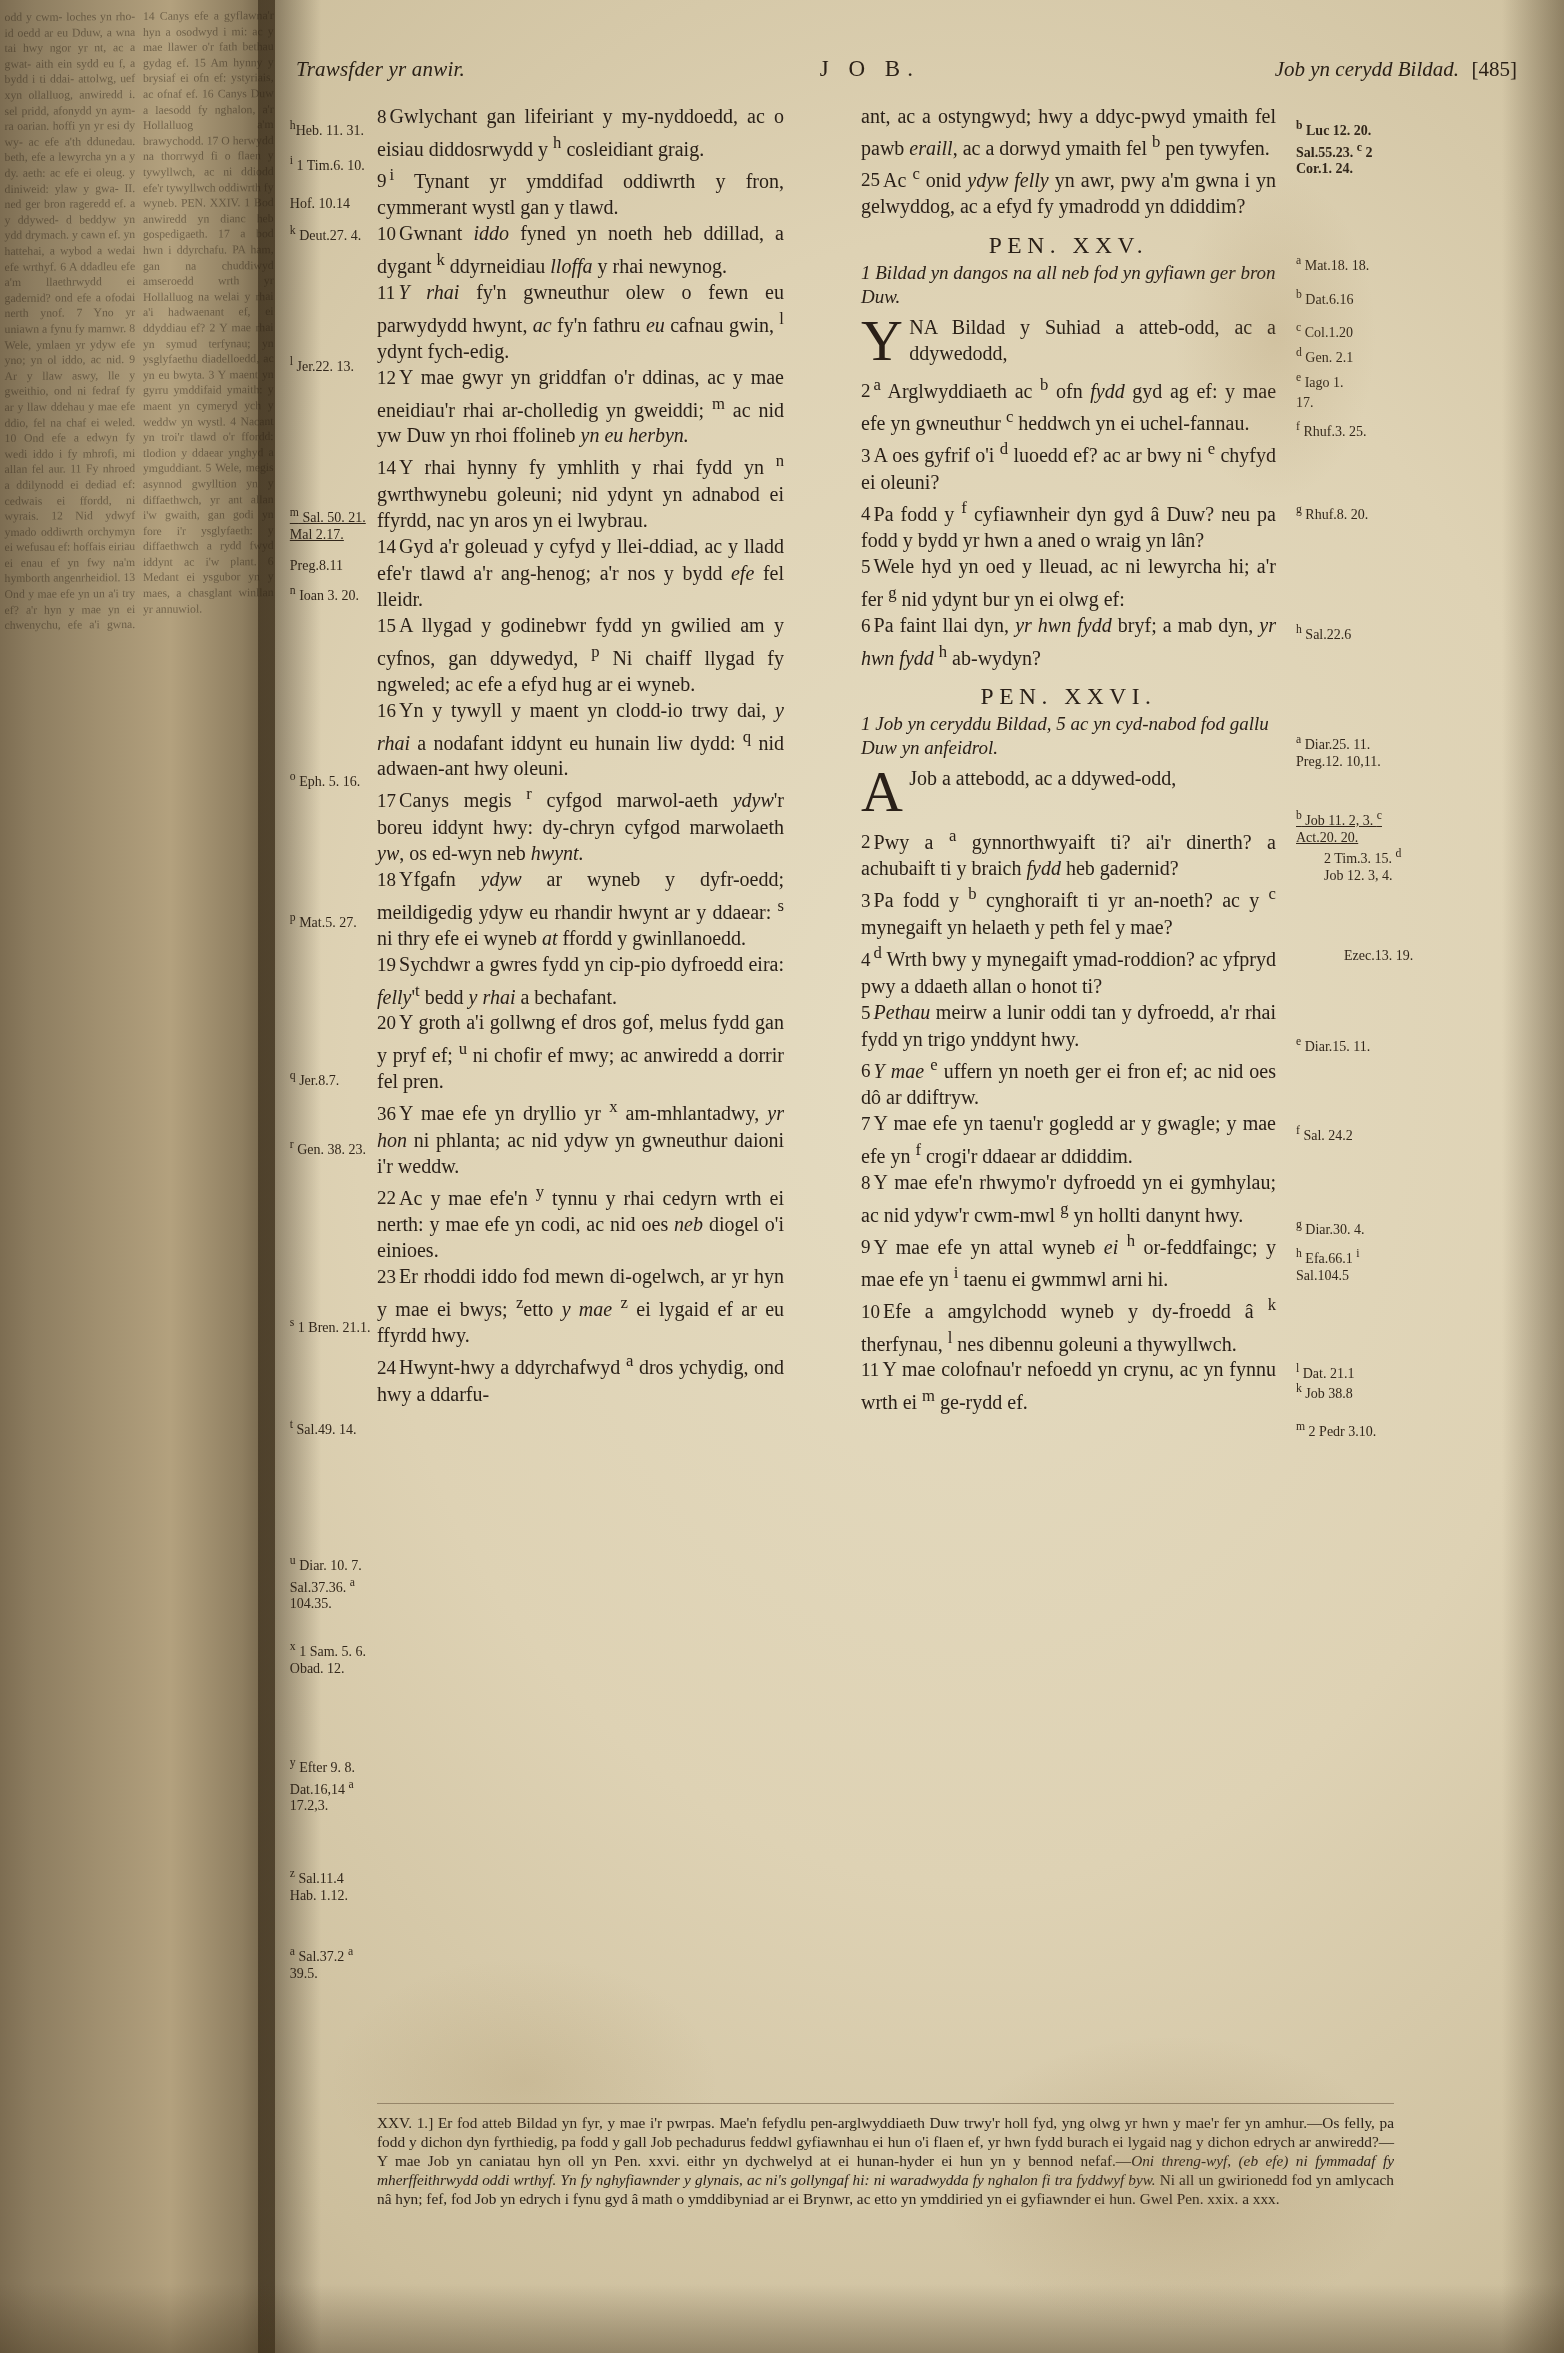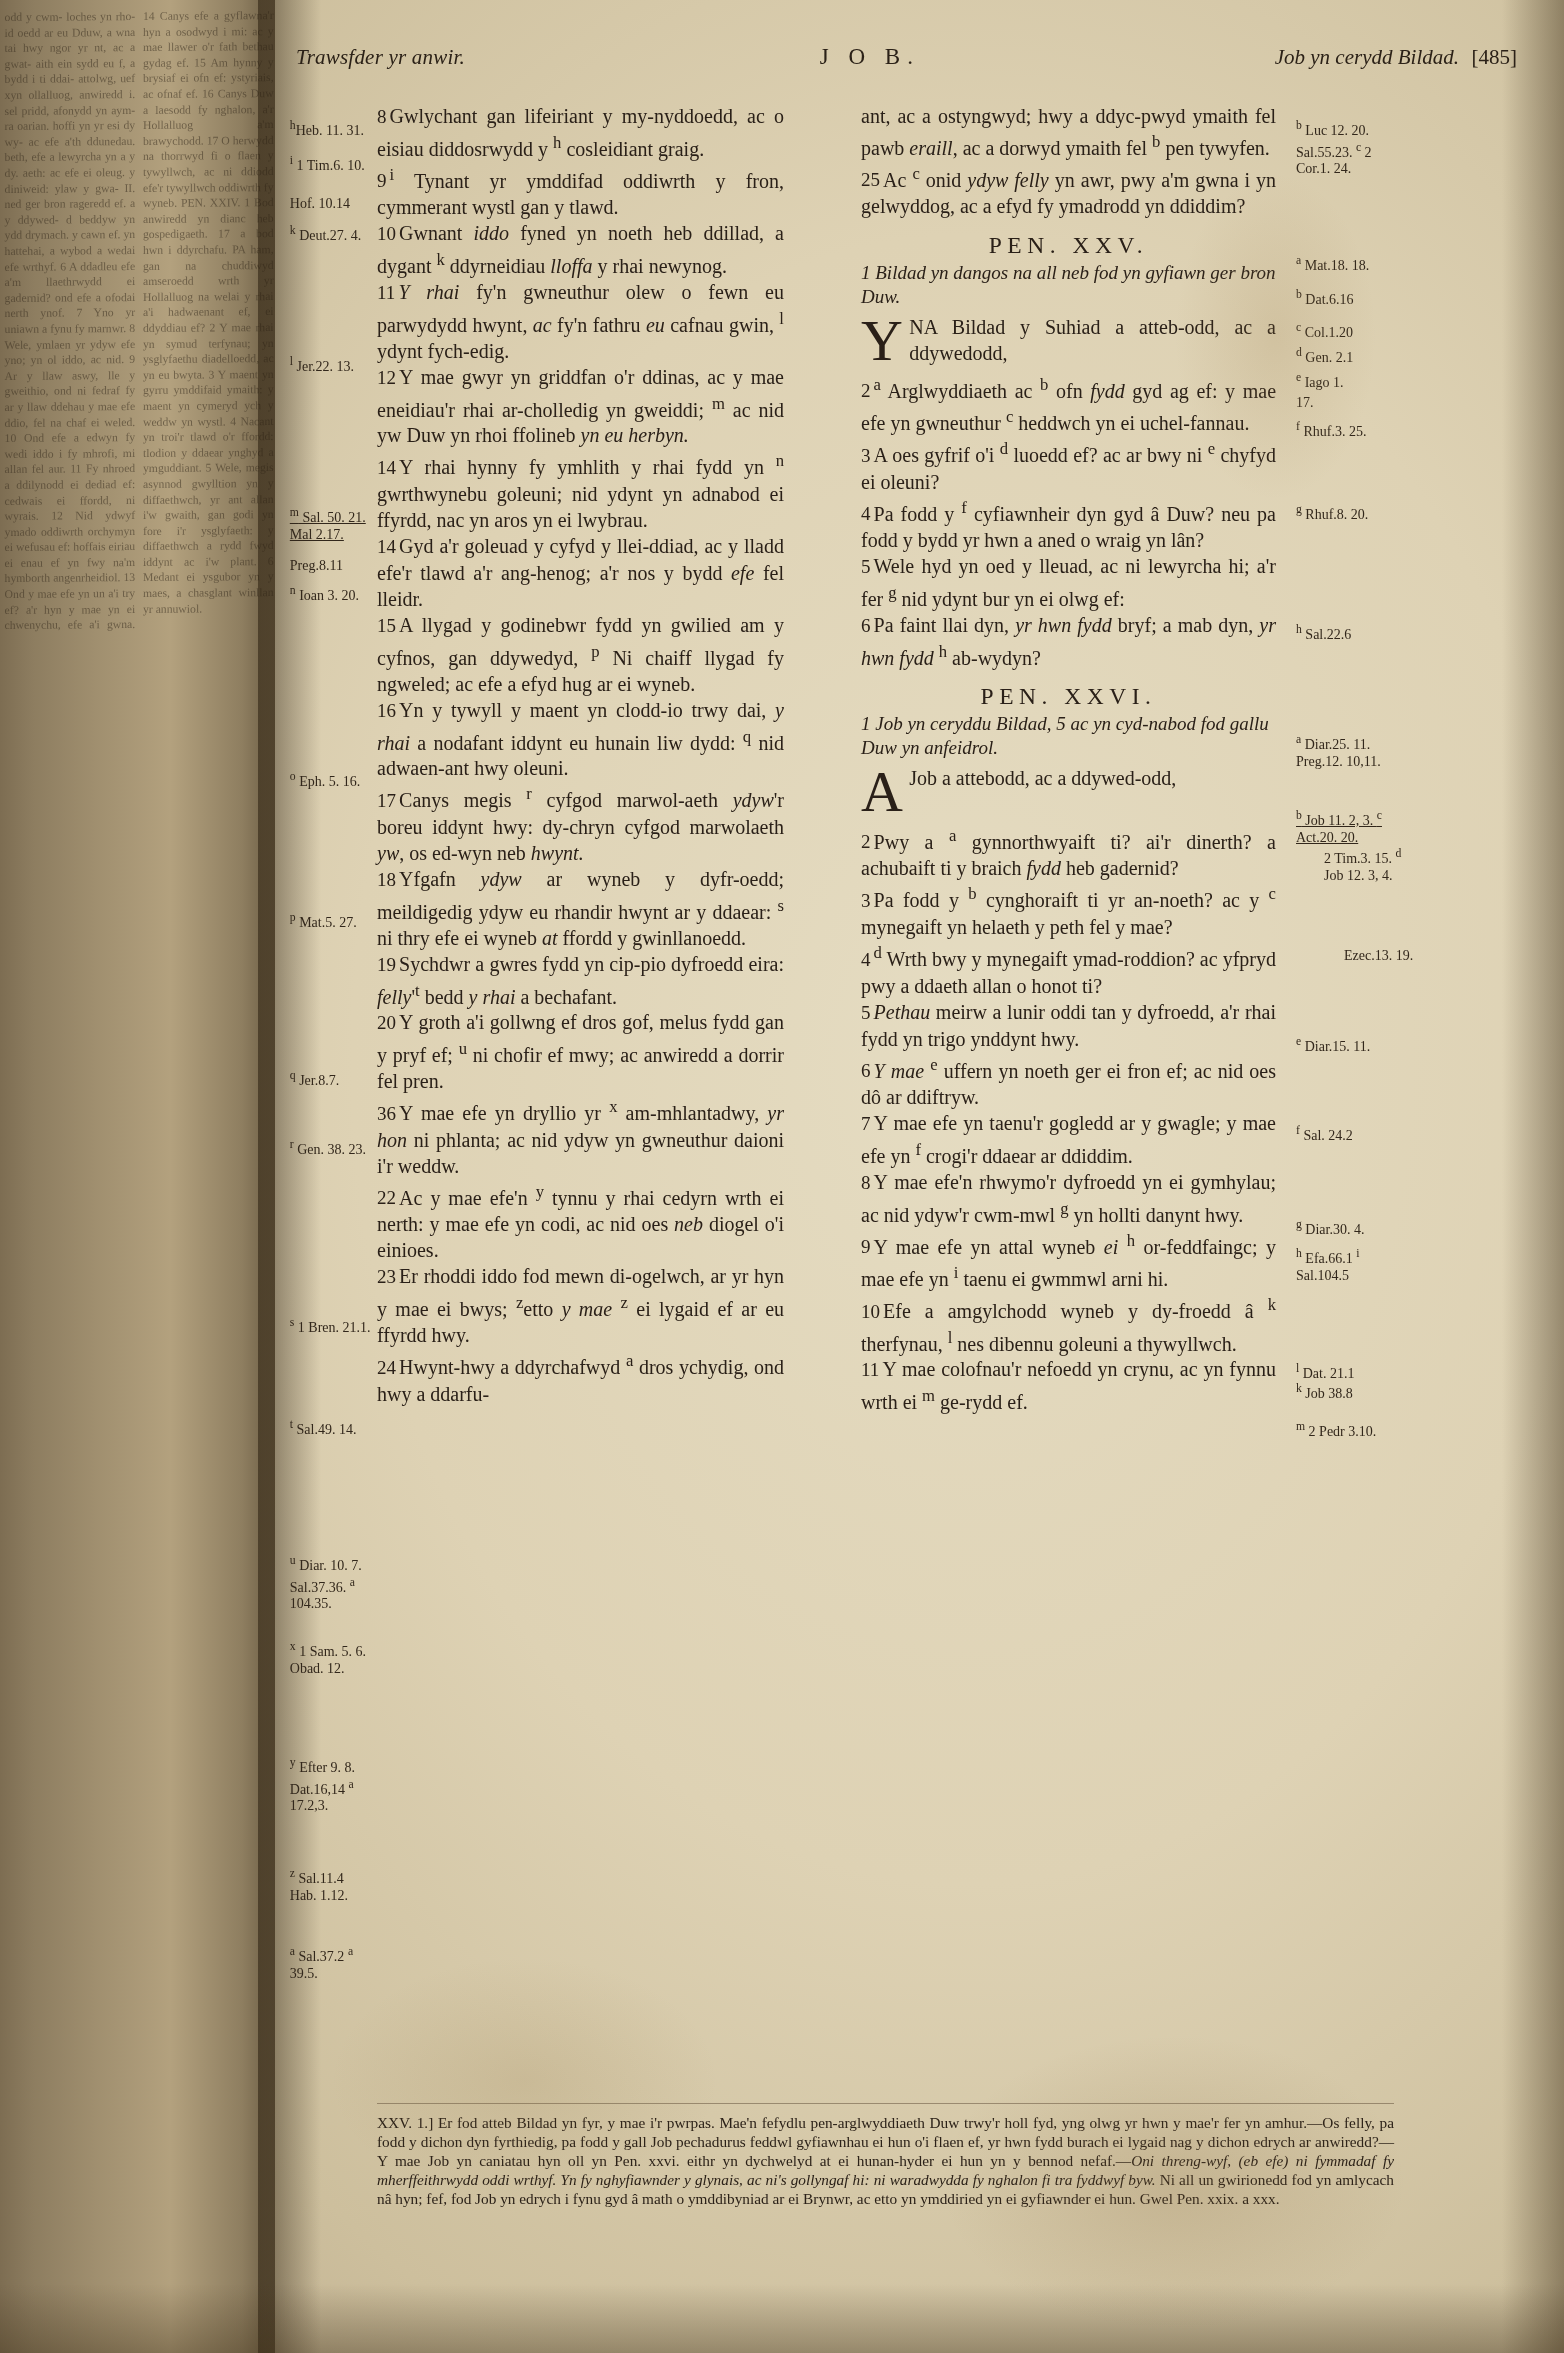--- a/index.html
+++ b/index.html
@@ -48,21 +48,21 @@
     background:linear-gradient(0deg,rgba(60,45,22,.40),rgba(60,45,22,0));
     pointer-events:none;
   }
   
   #sheet{
     position:absolute;left:282px;top:0;width:1283px;height:2354px;
     color:#2b2117;
   }
   
   #runhead{
-    position:absolute;left:14px;top:44px;width:1221px;
+    position:absolute;left:14px;top:56px;width:1221px;
     display:flex;align-items:center;
     font-size:21px;
   }
   #runhead .left{font-style:italic;letter-spacing:0.2px;}
   #runhead .center{flex:1;text-align:center;letter-spacing:7px;font-size:23px;}
   #runhead .right{font-style:italic;}
   #runhead .folio{margin-left:12.5px;font-style:normal;font-size:21px;}
 
   
   .col{
@@ -155,21 +155,21 @@
         <div class="mnote" style="top: 1033px;"><sup>r</sup> Gen. 38. 23.</div>
         <div class="mnote" style="top: 1211px;"><sup>s</sup> 1 Bren. 21.1.</div>
         <div class="mnote" style="top: 1313px;"><sup>t</sup> Sal.49. 14.</div>
         <div class="mnote" style="top: 1449px;"><sup>u</sup> Diar. 10. 7. Sal.37.36. <sup>a</sup> 104.35.</div>
         <div class="mnote" style="top: 1535px;"><sup>x</sup> 1 Sam. 5. 6. Obad. 12.</div>
         <div class="mnote" style="top: 1651px;"><sup>y</sup> Efter 9. 8. Dat.16,14 <sup>a</sup> 17.2,3.</div>
         <div class="mnote" style="top: 1762px;"><sup>z</sup> Sal.11.4 Hab. 1.12.</div>
         <div class="mnote" style="top: 1840px;"><sup>a</sup> Sal.37.2 <sup>a</sup> 39.5.</div>
       </div>
     <div class="margin" id="marginR">
-        <div class="mnote" style="top: 14px;"><sup>b</sup> Luc 12. 20. Sal.55.23. <sup>c</sup> 2 Cor.1. 24.</div>
+        <div class="mnote" style="top: 14px; font-weight: bold;"><sup>b</sup> Luc 12. 20. Sal.55.23. <sup>c</sup> 2 Cor.1. 24.</div>
         <div class="mnote" style="top: 149px;"><sup>a</sup> Mat.18. 18.</div>
         <div class="mnote" style="top: 183px;"><sup>b</sup> Dat.6.16</div>
         <div class="mnote" style="top: 216px;"><sup>c</sup> Col.1.20</div>
         <div class="mnote" style="top: 241px;"><sup>d</sup> Gen. 2.1</div>
         <div class="mnote" style="top: 266px;"><sup>e</sup> Iago 1.</div>
         <div class="mnote" style="top: 291px;">17.</div>
         <div class="mnote" style="top: 315px;"><sup>f</sup> Rhuf.3. 25.</div>
         <div class="mnote" style="top: 398px;"><sup>g</sup> Rhuf.8. 20.</div>
         <div class="mnote" style="top: 485px; margin-top: 33px;"><sup>h</sup> Sal.22.6</div>
         <div class="mnote" style="top: 628px;"><sup>a</sup> Diar.25. 11. Preg.12. 10,11.</div>

